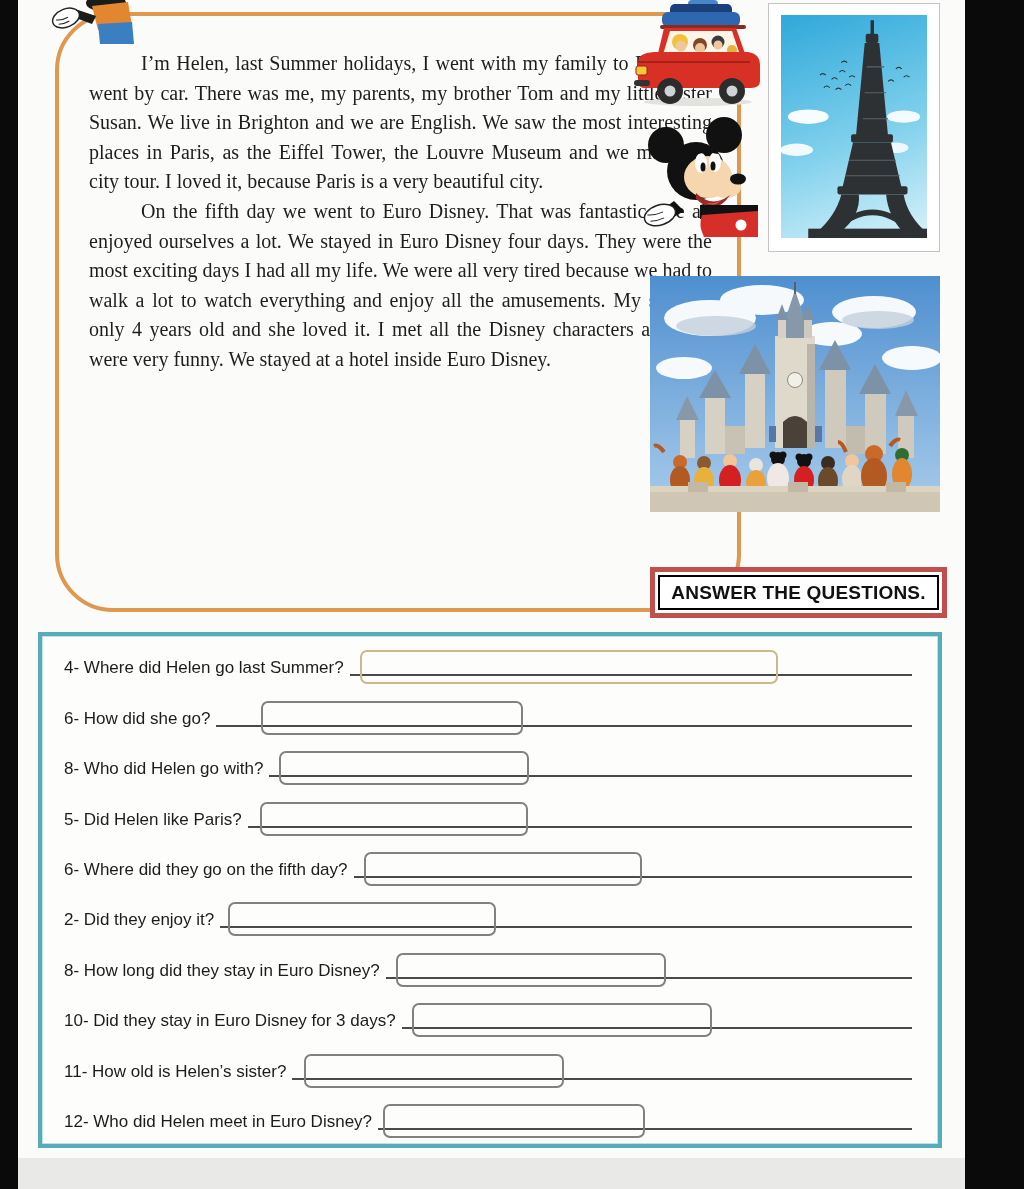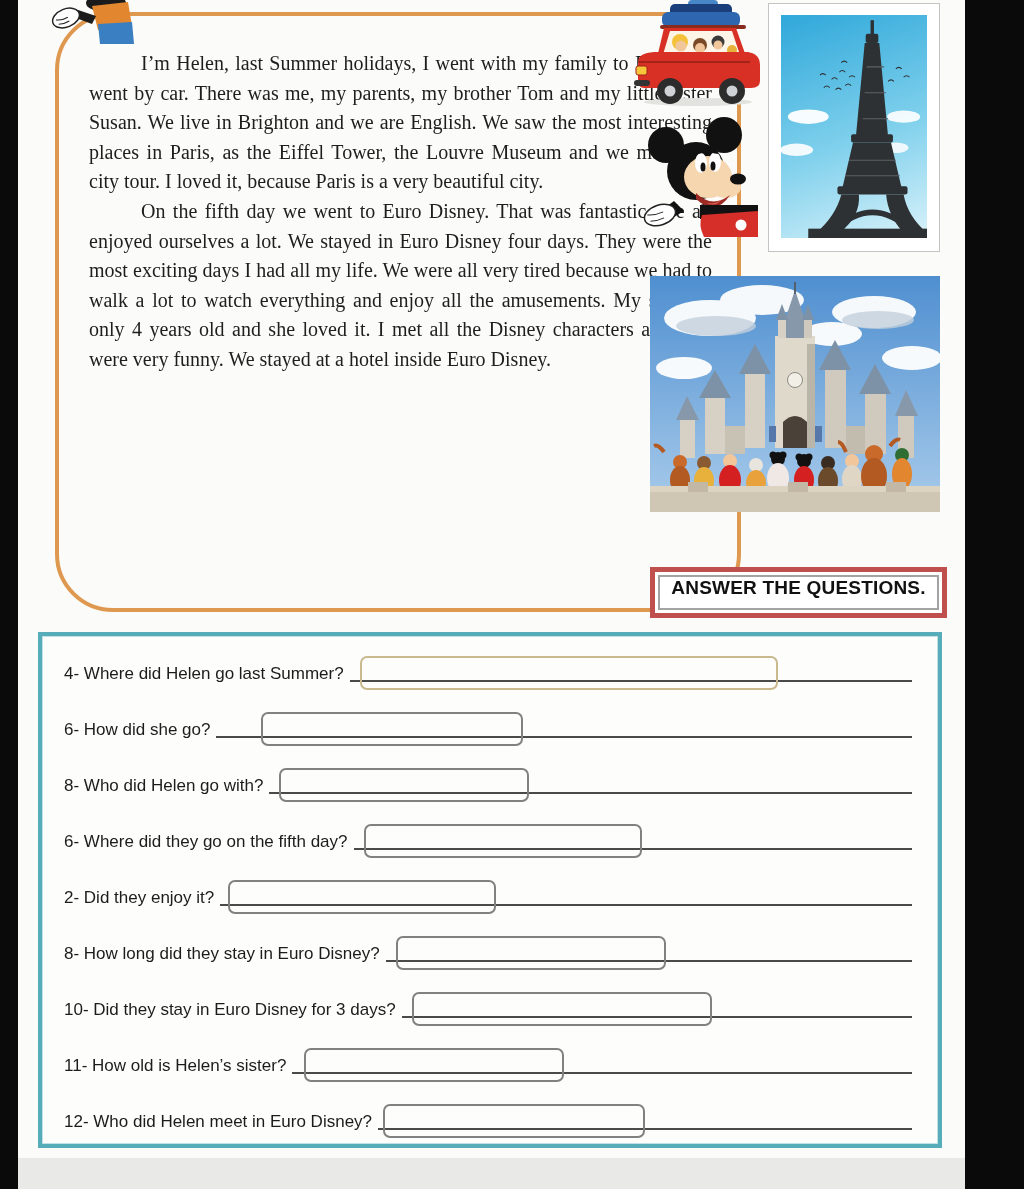--- a/index.html
+++ b/index.html
@@ -24,22 +24,22 @@
   .eiffel-frame{position:absolute;left:768px;top:3px;width:172px;height:249px;background:#fff;
                 border:1px solid #c4c4c4;box-sizing:border-box;padding:11px 12px 13px 12px;z-index:2;}
   .eiffel-pic{width:100%;height:100%;position:relative;overflow:hidden;
               background:linear-gradient(160deg,#2fa8da 0%,#7fd0ec 55%,#d9f2fa 100%);}
   .eiffel-pic svg{position:absolute;left:0;top:0;width:100%;height:100%;}
   .castle-pic{position:absolute;left:650px;top:276px;width:290px;height:236px;z-index:2;}
 
   
   .header-box{position:absolute;left:650px;top:567px;width:297px;height:51px;
               border:5px solid #c0504d;background:#fff;box-sizing:border-box;padding:3px;z-index:2;}
-  .header-inner{width:100%;height:100%;border:2px solid #a3a3a3;box-sizing:border-box;
-                display:flex;justify-content:center;}
+  .header-inner{width:100%;height:100%;border:2px solid #000000;box-sizing:border-box;
+                display:flex;align-items:center;justify-content:center;}
   .header-label{font-size:19px;font-weight:bold;color:#111;letter-spacing:.2px;}
 
   
   .q-panel{position:absolute;left:38px;top:632px;width:904px;height:516px;
            border:4px solid #56adb9;box-sizing:border-box;background:#fdfdfc;z-index:2;
            box-shadow:inset 0 0 0 1px #bfe0e5;}
   .q-rows{position:absolute;left:22px;right:26px;top:2px;bottom:2px;display:flex;flex-direction:column;}
   .q-row{flex:1;position:relative;display:flex;align-items:flex-end;padding-bottom:12px;}
   .q-label{font-size:17px;color:#1c1c1c;white-space:nowrap;line-height:1;}
   .q-line{flex:1;position:relative;border-bottom:2px solid #4a4a4a;height:2px;margin-left:6px;}
@@ -292,20 +292,26 @@
       </div>
 
       <div class="q-row">
         <span class="q-label">8- Who did Helen go with?</span>
         <span class="q-line">
           <input class="q-box" style="left: 10px; width: 250px;" type="text" value="">
         </span>
       </div>
 
 
+      <div class="q-row">
+        <span class="q-label">5- Did Helen like Paris?</span>
+        <span class="q-line">
+          <input class="q-box" style="left: 12px; width: 268px;" type="text" value="">
+        </span>
+      </div>
 
       <div class="q-row">
         <span class="q-label">6- Where did they go on the fifth day?</span>
         <span class="q-line">
           <input class="q-box" style="left: 10px; width: 278px;" type="text" value="">
         </span>
       </div>
 
       <div class="q-row">
         <span class="q-label">2- Did they enjoy it?</span>

